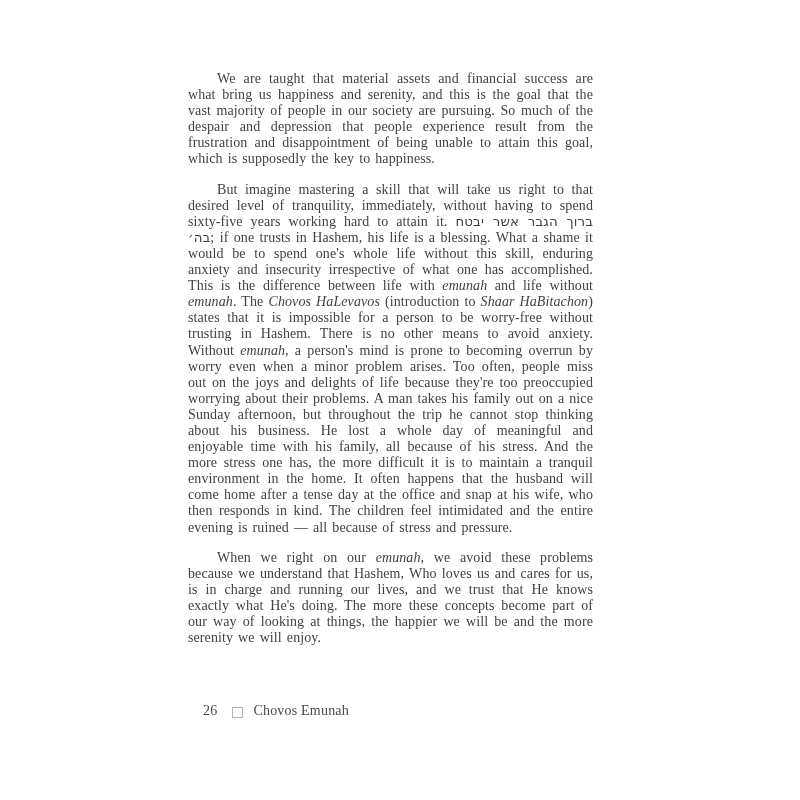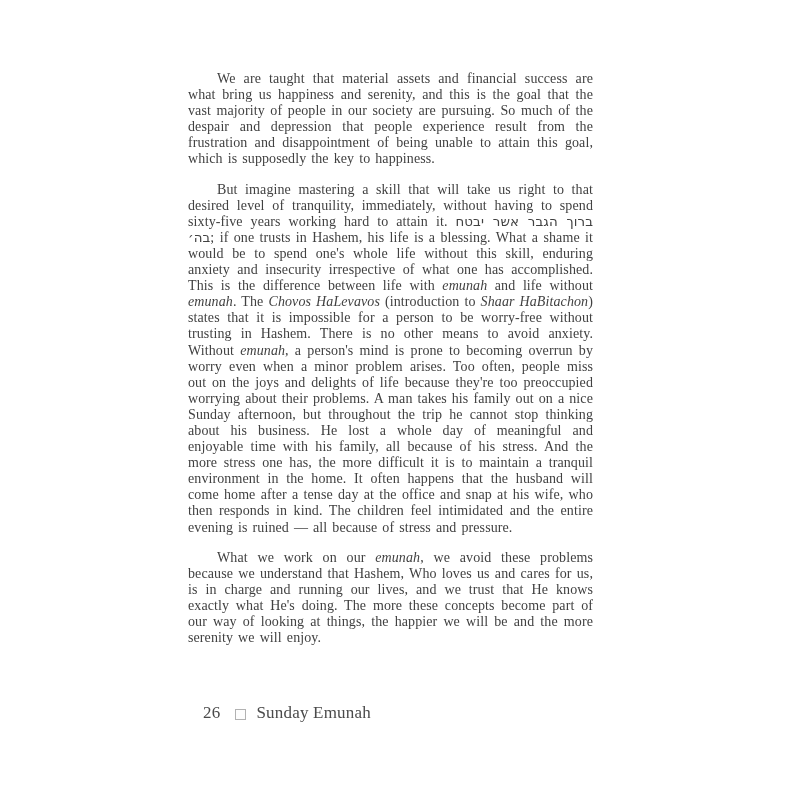--- a/index.html
+++ b/index.html
@@ -50,21 +50,21 @@
     font-family: "DejaVu Serif", "DejaVu Sans", serif;
     font-size: 13.4px;
   }
   .footer {
     position: absolute;
     left: 203px;
     top: 703px;
     display: flex;
     align-items: center;
     color: var(--footer-text);
-    font-size: 17px;
+    font-size: 14px;
     letter-spacing: 0.2px;
   }
   .folio {
     display: inline-block;
   }
   .square-bullet {
     display: inline-block;
     width: 11px;
     height: 11px;
     border: 1px solid var(--square-border);
@@ -75,20 +75,20 @@
     top: 1px;
   }
 </style>
 </head>
 <body>
 
 <div class="page">
   <div class="text-block" id="text-block">
       <p><span>We are taught that material assets and financial success are what bring us happiness and serenity, and this is the goal that the vast majority of people in our society are pursuing. So much of the despair and depression that people experience result from the frustration and disappointment of being unable to attain this goal, which is supposedly the key to happiness.</span></p>
       <p><span>But imagine mastering a skill that will take us right to that desired level of tranquility, immediately, without having to spend sixty-five years working hard to attain it. </span><span dir="rtl" class="hebrew">ברוך הגבר אשר יבטח בה׳</span><span>; if one trusts in Hashem, his life is a blessing. What a shame it would be to spend one's whole life without this skill, enduring anxiety and insecurity irrespective of what one has accomplished. This is the difference between life with </span><em>emunah</em><span> and life without </span><em>emunah</em><span>. The </span><em>Chovos HaLevavos</em><span> (introduction to </span><em>Shaar HaBitachon</em><span>) states that it is impossible for a person to be worry-free without trusting in Hashem. There is no other means to avoid anxiety. Without </span><em>emunah</em><span>, a person's mind is prone to becoming overrun by worry even when a minor problem arises. Too often, people miss out on the joys and delights of life because they're too preoccupied worrying about their problems. A man takes his family out on a nice Sunday afternoon, but throughout the trip he cannot stop thinking about his business. He lost a whole day of meaningful and enjoyable time with his family, all because of his stress. And the more stress one has, the more difficult it is to maintain a tranquil environment in the home. It often happens that the husband will come home after a tense day at the office and snap at his wife, who then responds in kind. The children feel intimidated and the entire evening is ruined — all because of stress and pressure.</span></p>
-      <p><span>What we work on our </span><em>emunah</em><span>, we avoid these problems because we understand that Hashem, Who loves us and cares for us, is in charge and running our lives, and we trust that He knows exactly what He's doing. The more these concepts become part of our way of looking at things, the happier we will be and the more serenity we will enjoy.</span></p>
+      <p><span>When we right on our </span><em>emunah</em><span>, we avoid these problems because we understand that Hashem, Who loves us and cares for us, is in charge and running our lives, and we trust that He knows exactly what He's doing. The more these concepts become part of our way of looking at things, the happier we will be and the more serenity we will enjoy.</span></p>
     </div>
   <div class="footer">
     <span class="folio">26</span>
     <span class="square-bullet"></span>
-    <span class="book-title">Sunday Emunah</span>
+    <span class="book-title">Chovos Emunah</span>
   </div>
 </div>
 
 </body></html>

